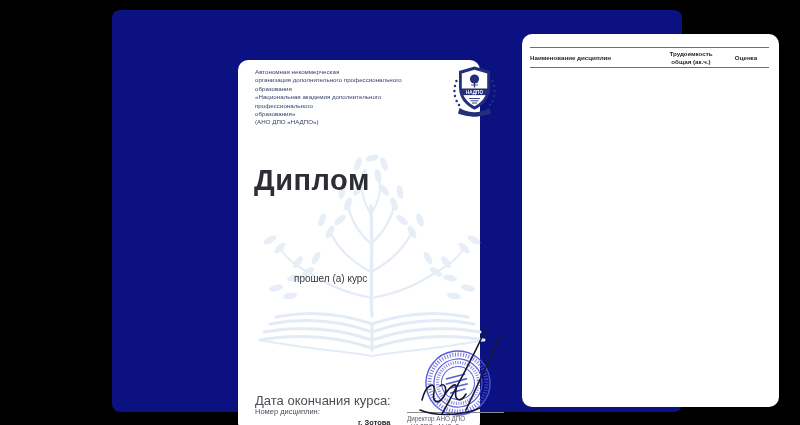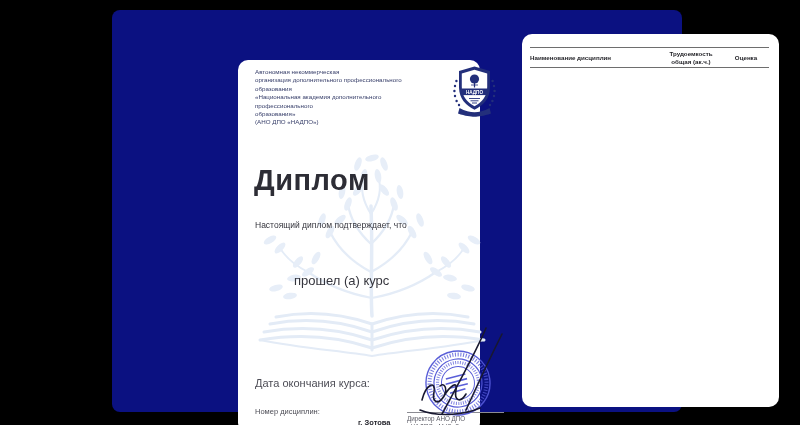--- a/index.html
+++ b/index.html
@@ -12,22 +12,22 @@
   .page-right { left:410px; width:257px; }
 
   
   .org-block { position:absolute; left:17px; top:8px; width:178px; font-size:6.2px;
                line-height:8.4px; color:#39406b; z-index:1; }
   .logo { position:absolute; left:213px; top:4px; width:47px; height:54px; z-index:1; }
   .watermark { position:absolute; left:8px; top:88px; width:252px; height:212px; z-index:0; }
   .diploma-title { position:absolute; left:16px; top:104px; font-size:29px; font-weight:700;
                    letter-spacing:0.5px; color:#2d2d35; z-index:1; }
   .statement { position:absolute; left:17px; top:160px; font-size:8.5px; color:#35353d; z-index:1; }
-  .course-line { position:absolute; left:17px; top:213px; font-size:13px; color:#35353d; z-index:1;padding-left:39px; }
-  .date-label { position:absolute; left:17px; top:317px; font-size:11px; color:#4d4d56; z-index:1; }
+  .course-line { position:absolute; left:17px; top:213px; font-size:10px; color:#35353d; z-index:1;padding-left:39px; }
+  .date-label { position:absolute; left:17px; top:333px; font-size:13px; color:#4d4d56; z-index:1; }
   .number-label { position:absolute; left:17px; top:347px; font-size:7.5px; color:#4d4d56; z-index:1; }
   .city { position:absolute; left:120px; top:358px; font-size:7.5px; font-weight:700;
           color:#26262e; z-index:1; }
   .stamp { position:absolute; left:186px; top:289px; width:68px; height:68px; z-index:2; }
   .sig-line { position:absolute; left:169px; top:352px; width:97px; height:1px;
               background:#8b8b92; z-index:1; }
   .director { position:absolute; left:169px; top:355px; font-size:6.3px; line-height:8px;
               color:#5a5a64; z-index:1; }
   .signature { position:absolute; left:176px; top:262px; width:96px; height:98px; z-index:3; }
 
@@ -138,21 +138,20 @@
         <path d="M126,200 C162,188 202,186 238,192"></path>
         <path d="M126,192 C162,180 200,178 234,184"></path>
         <path d="M126,184 C160,172 196,170 228,176"></path>
         <path d="M126,176 C158,165 192,163 222,169"></path>
         <path d="M126,176 L126,202"></path>
         <path d="M14,192 C54,200 96,203 126,208 C156,203 198,200 238,192" stroke-width="2"></path>
       </g>
     </svg>
 
     <div class="diploma-title">Диплом</div>
-    <div class="statement">Настоящий диплом подтверждает, что</div>
     <div class="course-line">прошел (а) курс</div>
     <div class="date-label">Дата окончания курса:</div>
     <div class="number-label">Номер дисциплин:</div>
     <div class="city">г. Зотова</div>
 
     <svg class="stamp" viewBox="-34 -34 68 68">
       <g stroke="#5156d6" fill="none" transform="rotate(-8)" opacity="0.95">
         <circle r="32" stroke-width="1.4"></circle>
         <circle r="28.5" stroke-width="4" stroke-dasharray="1.1 1.6" opacity="0.8"></circle>
         <circle r="24" stroke-width="1.2"></circle>

